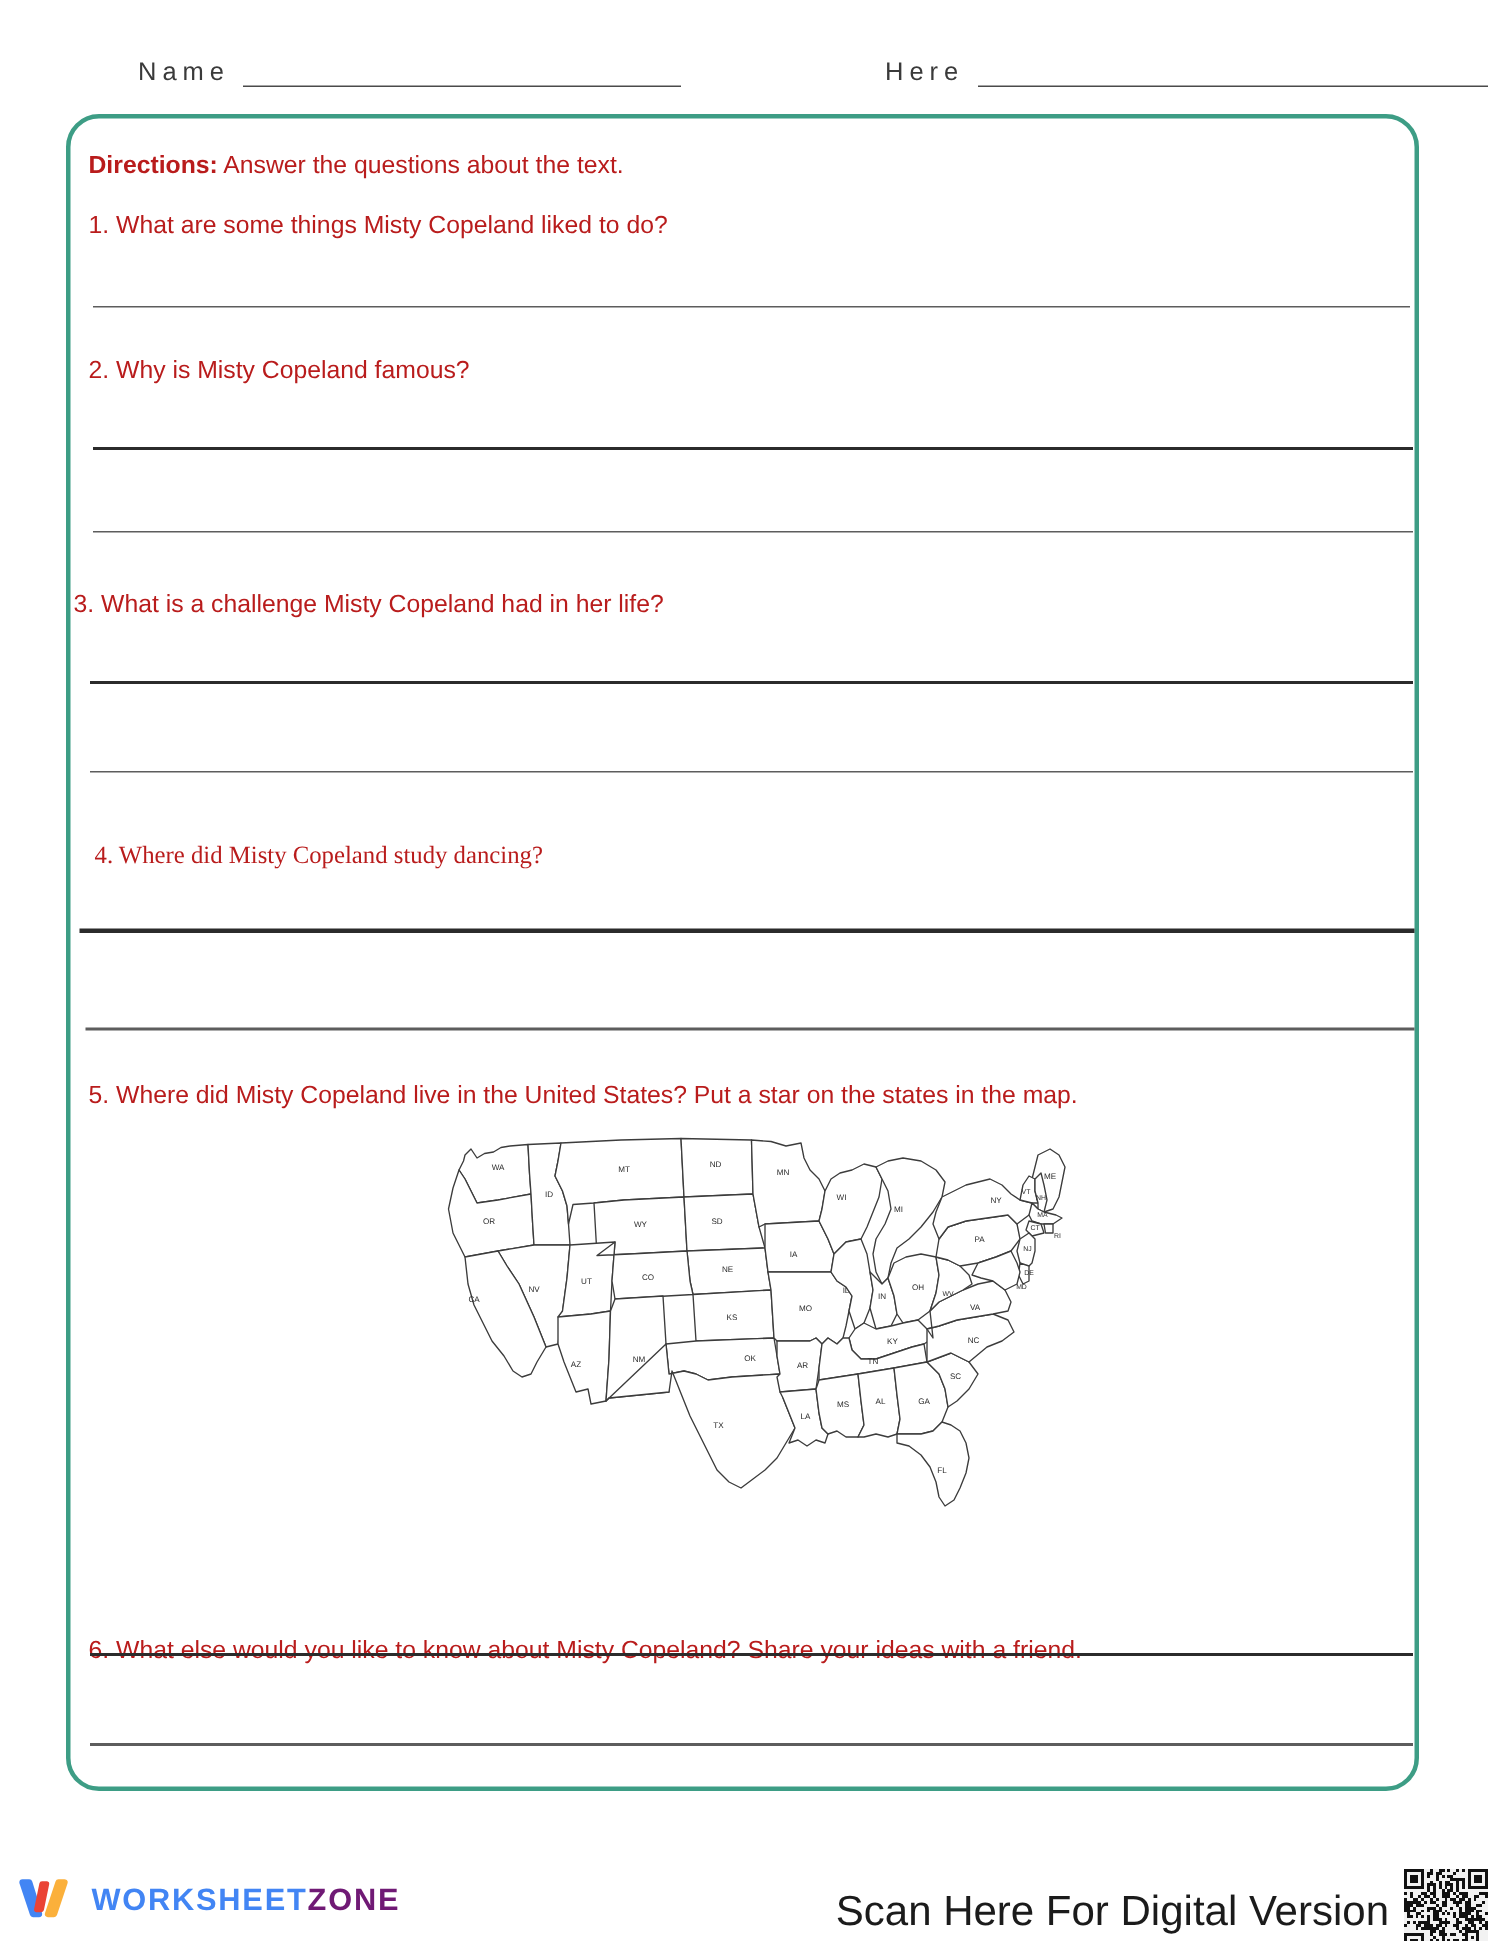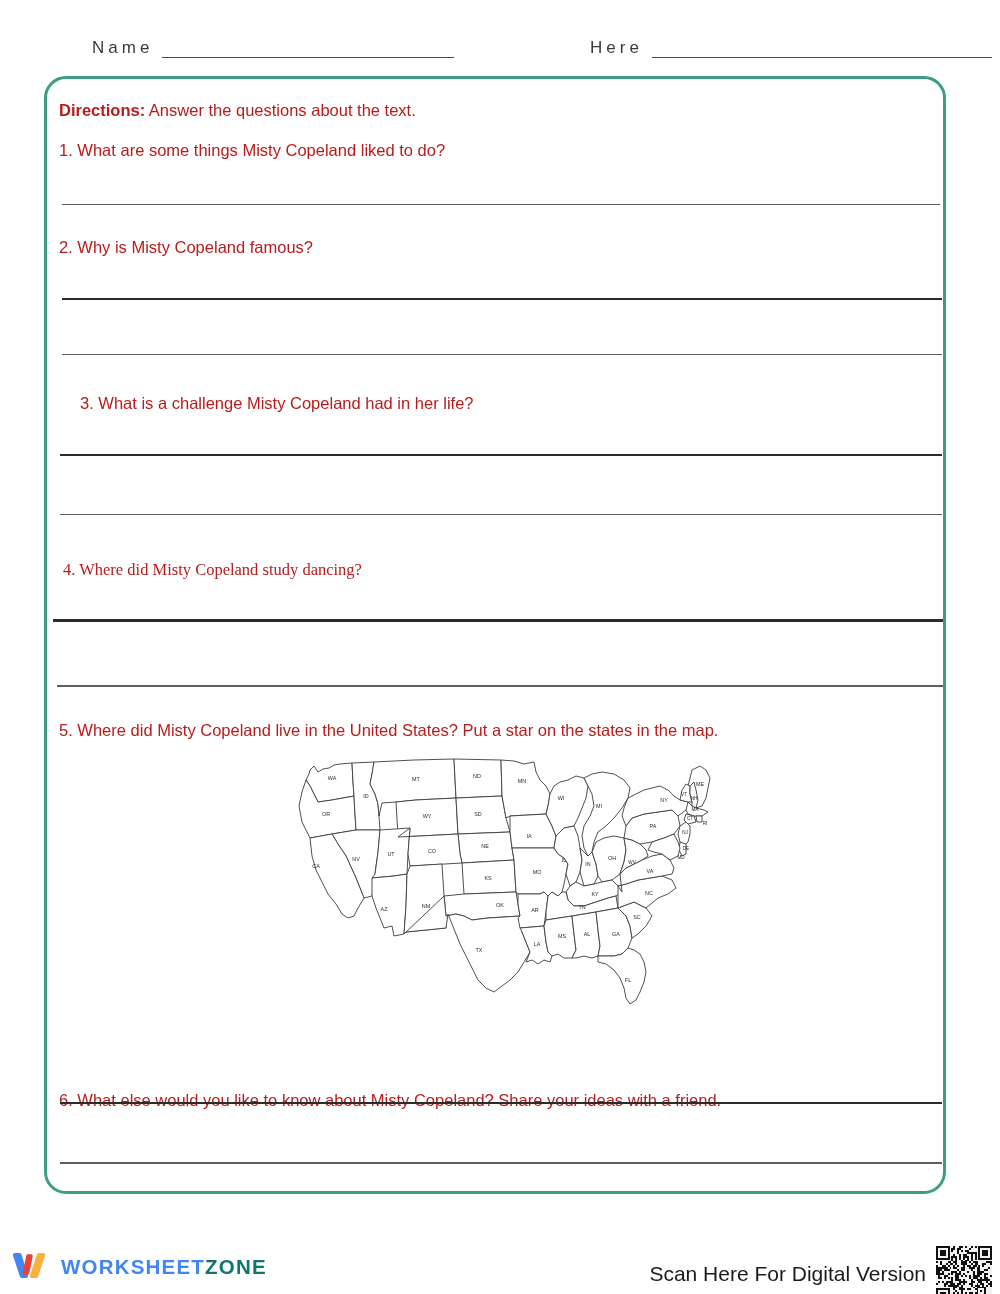--- a/index.html
+++ b/index.html
@@ -139,31 +139,31 @@
     margin-right: 9px;
   }
   .logo-text {
     font-size: 20.5px;
     font-weight: 700;
     letter-spacing: 1.2px;
     line-height: 24px;
     white-space: nowrap;
   }
   .logo-text .w1 { color: #4285f4; }
-  .logo-text .w2 { color: #0f766e; }
+  .logo-text .w2 { color: #701a75; }
 
   .scan-row {
     position: absolute;
     right: 8px;
     top: 24px;
     display: flex;
     align-items: center;
   }
   .scan-text {
-    font-size: 21px;
+    font-size: 28px;
     color: #1b1b1b;
     line-height: 26px;
     margin-right: 10px;
     white-space: nowrap;
     text-align: center;
   }
   .qr {
     width: 56px;
     height: 56px;
     background: #f2f2f2;
@@ -202,21 +202,21 @@
     </div>
     <div class="answer-line thin" style="left:15px; top:125px; width:878px; height:1.4px;"></div>
 
     <div class="qtext" style="left:12px; top:157px;">
       <span>2.</span>
       <span>Why is Misty Copeland famous?</span>
     </div>
     <div class="answer-line" style="left:15px; top:219px; width:880px; height:2.4px;"></div>
     <div class="answer-line thin" style="left:15px; top:275px; width:880px; height:1.4px;"></div>
 
-    <div class="qtext" style="left:33px; top:313px;">
+    <div class="qtext" style="left:2px; top:313px;">
       <span>3.</span>
       <span>What is a challenge Misty Copeland had in her life?</span>
     </div>
     <div class="answer-line" style="left:13px; top:375px; width:882px; height:2.4px;"></div>
     <div class="answer-line thin" style="left:13px; top:435px; width:882px; height:1.4px;"></div>
 
     <div class="qtext" style="left:16px; top:480px;font-family:Liberation Serif, serif;">
       <span>4.</span>
       <span>Where did Misty Copeland study dancing?</span>
     </div>

